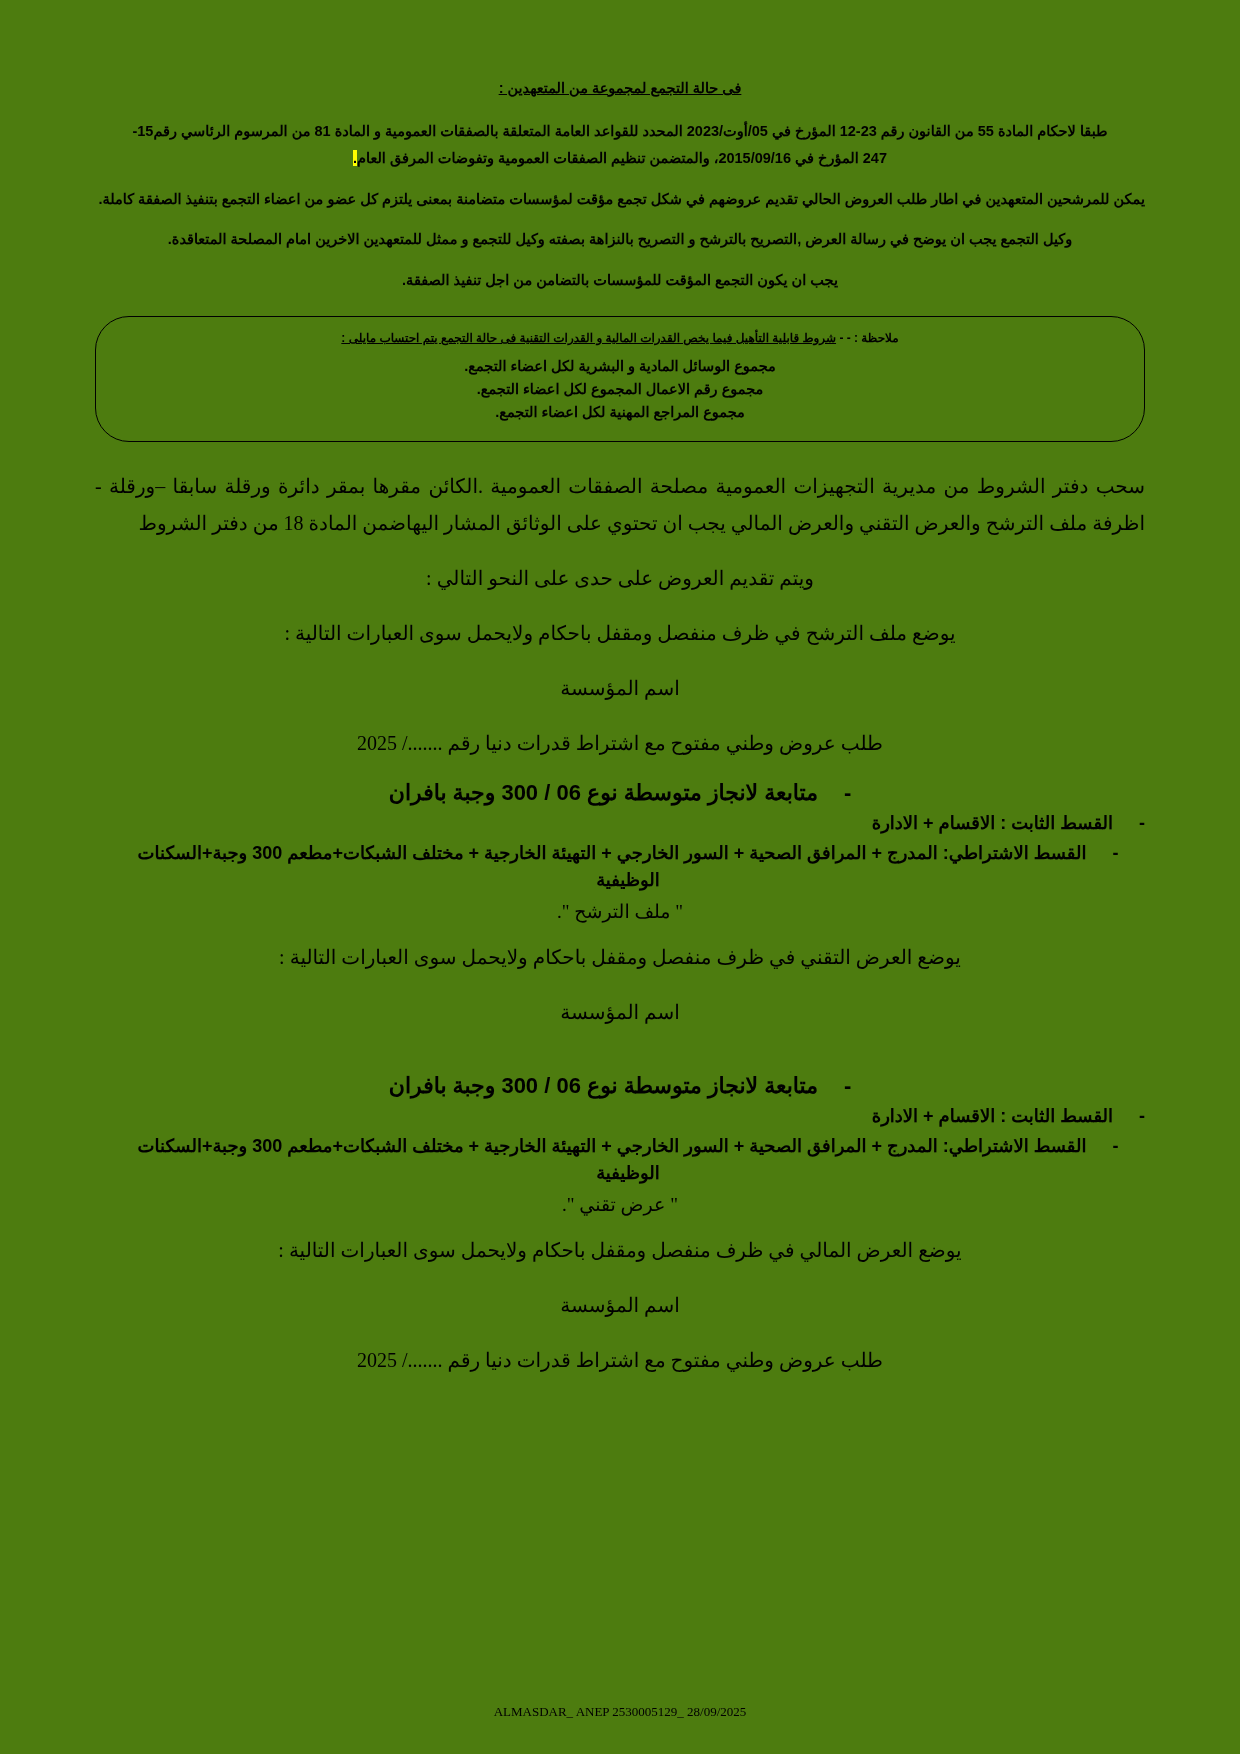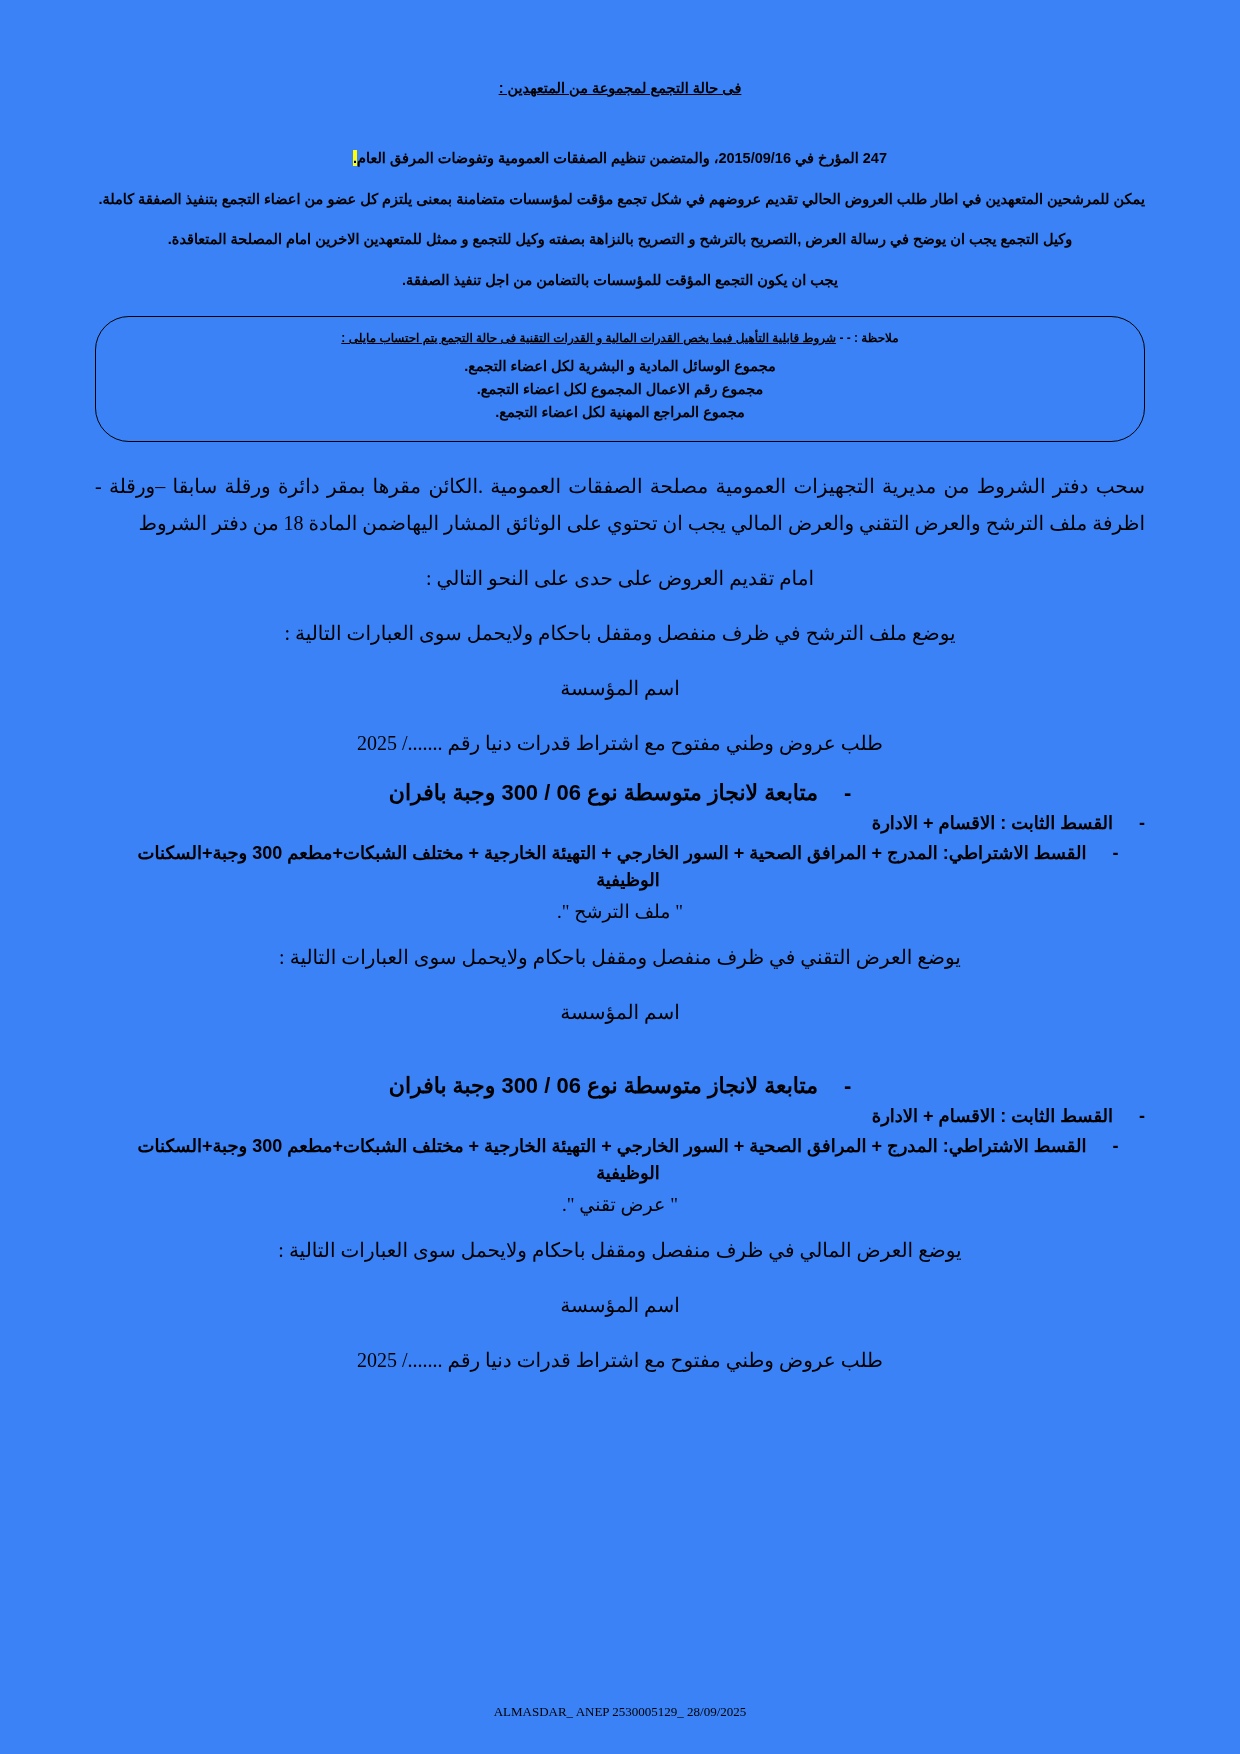--- a/index.html
+++ b/index.html
@@ -10,21 +10,21 @@
   body {
     font-family: "Liberation Serif", "DejaVu Serif", serif;
     color: #000000;
   }
   .page {
     width: 1240px;
     height: 1754px;
     position: relative;
     box-sizing: border-box;
     padding: 80px 95px 40px 95px;
-    background: #3b82f6;
+    background: #4d7c0f;
     overflow: hidden;
   }
   .doc {
     direction: rtl;
     text-align: right;
   }
   
   .p-bold-small {
     font-family: "Liberation Sans", sans-serif;
     font-weight: bold;
@@ -133,21 +133,21 @@
 </style>
 </head>
 <body>
 
 <div class="page">
   <div class="doc">
 
     <div class="title-line">فى حالة التجمع لمجموعة من المتعهدين :</div>
 
     <p class="p-bold-small center">
-      <br>
+      <span>طبقا لاحكام المادة 55 من  القانون رقم  23-12  المؤرخ في 05/أوت/2023  المحدد للقواعد العامة المتعلقة بالصفقات العمومية و المادة 81 من المرسوم الرئاسي رقم15-</span><br>
       <span>247 المؤرخ في 2015/09/16، والمتضمن تنظيم الصفقات العمومية وتفوضات المرفق العام</span><span class="hl">.</span>
     </p>
 
     <p class="p-bold-small justify">يمكن للمرشحين المتعهدين في اطار طلب العروض الحالي تقديم عروضهم في شكل تجمع مؤقت لمؤسسات متضامنة بمعنى يلتزم كل عضو من اعضاء التجمع بتنفيذ الصفقة كاملة.</p>
 
     <p class="p-bold-small center">وكيل التجمع يجب ان يوضح في رسالة العرض ,التصريح بالترشح و التصريح بالنزاهة بصفته وكيل للتجمع و ممثل للمتعهدين الاخرين امام  المصلحة المتعاقدة.</p>
 
     <p class="p-bold-small center">يجب ان يكون التجمع المؤقت للمؤسسات بالتضامن من اجل تنفيذ الصفقة.</p>
 
     <div class="note-box">
@@ -166,21 +166,21 @@
         </li>
         <li class="note-item-wrap">
           <span class="sq"></span>
           <span>مجموع المراجع المهنية لكل اعضاء التجمع.</span>
         </li>
       </ul>
     </div>
 
     <p class="p-serif justify">سحب دفتر الشروط من مديرية التجهيزات العمومية مصلحة الصفقات العمومية .الكائن مقرها  بمقر دائرة ورقلة سابقا –ورقلة - اظرفة ملف الترشح والعرض التقني والعرض المالي يجب ان تحتوي على الوثائق المشار اليهاضمن  المادة 18 من دفتر الشروط</p>
 
-    <p class="p-serif center">امام تقديم العروض على حدى  على النحو التالي :</p>
+    <p class="p-serif center">ويتم تقديم العروض على حدى  على النحو التالي :</p>
 
     <p class="p-serif center">يوضع ملف الترشح في ظرف منفصل ومقفل باحكام  ولايحمل سوى العبارات التالية :</p>
 
     <p class="p-serif center">اسم المؤسسة</p>
 
     <p class="p-serif center">طلب عروض وطني مفتوح مع اشتراط قدرات دنيا رقم ......./ 2025</p>
 
     <div class="dash-block h-big">
       <span class="dash-marker">-</span><span>متابعة لانجاز متوسطة نوع 06 / 300 وجبة بافران</span>
     </div>

